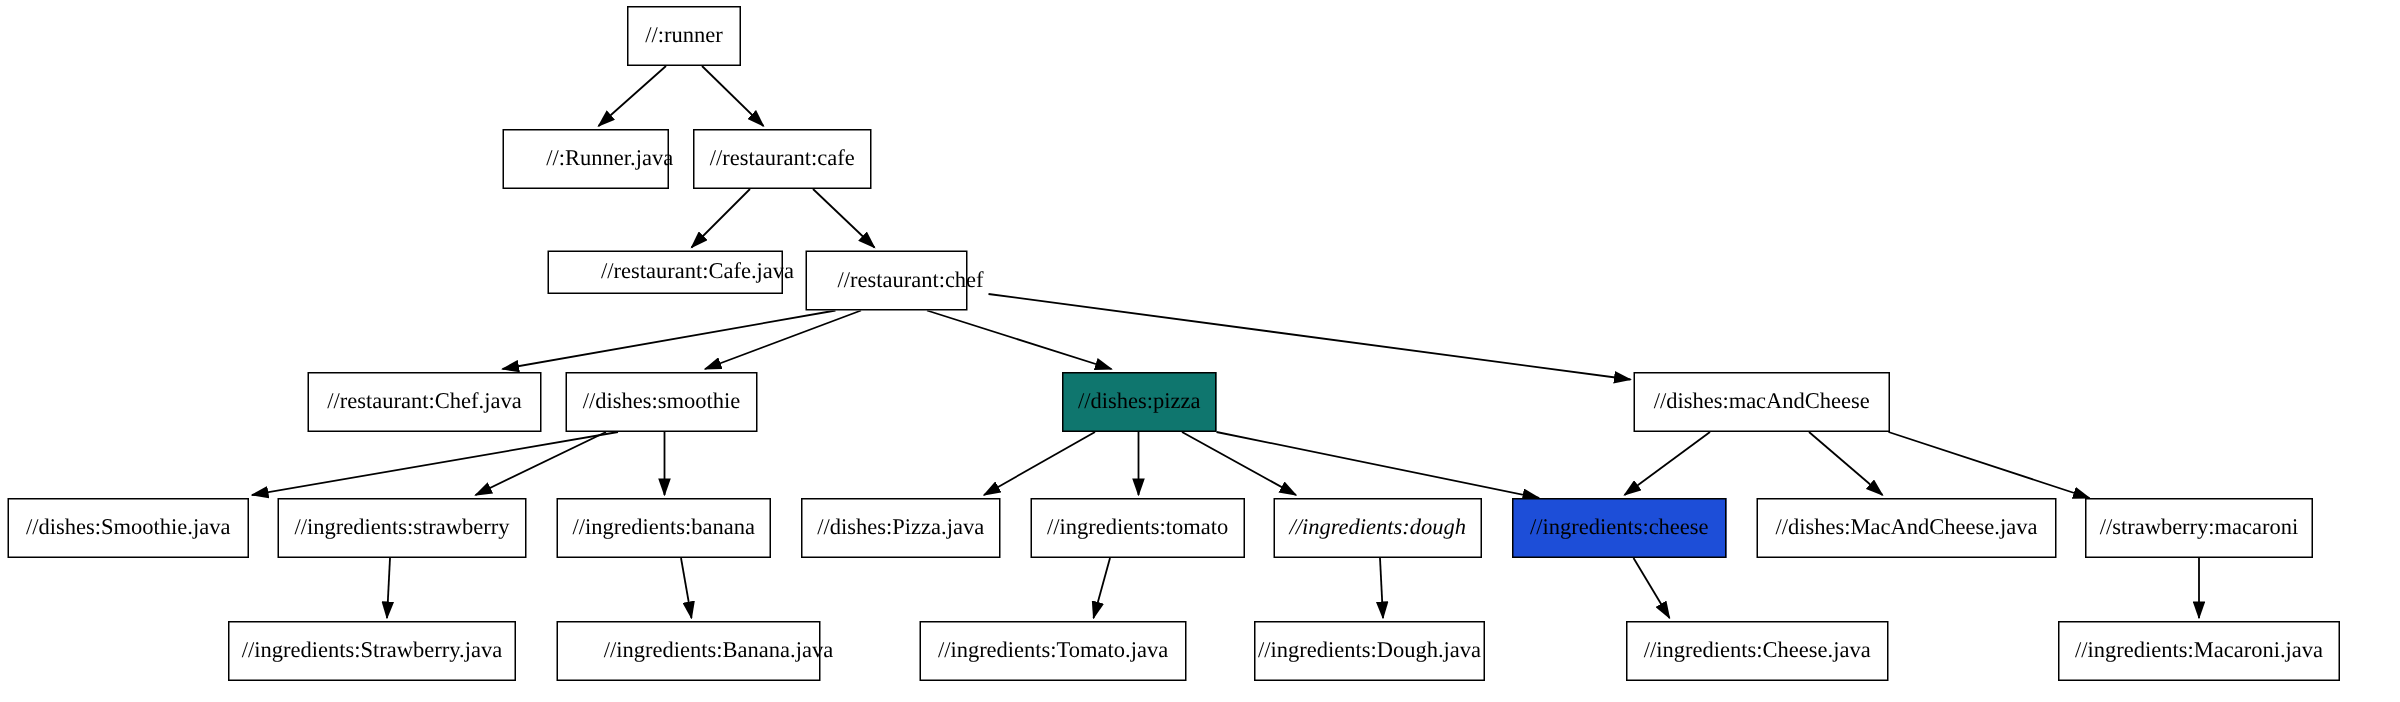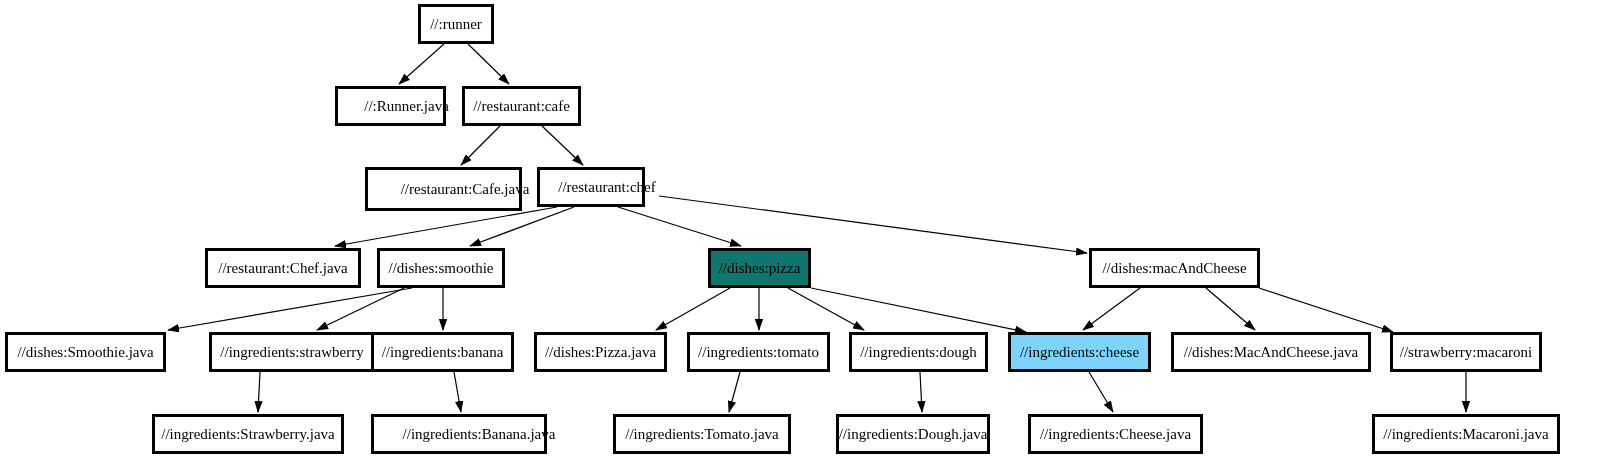--- a/index.html
+++ b/index.html
@@ -19,21 +19,21 @@
     position: absolute;
     left: 0;
     top: 0;
     width: 1600px;
     height: 468px;
     pointer-events: none;
   }
   .node {
     position: absolute;
     box-sizing: border-box;
-    border: 3px solid #c4b5fd;
+    border: 1px solid #c4b5fd;
     background: #ffffff;
     display: flex;
     align-items: center;
     justify-content: center;
     font-size: 15px;
     color: #000000;
     white-space: nowrap;
     line-height: 1;
   }
   .node-label {
@@ -81,77 +81,77 @@
   <div id="nodes-group">
       <div class="node" style="left: 418px; top: 4px; width: 76px; height: 40px; background: rgb(255, 255, 255); border-color: rgb(0, 0, 0);">
         <span class="node-label">//:runner</span>
       </div>
       <div class="node" style="left: 335px; top: 86px; width: 111px; height: 40px; background: rgb(255, 255, 255); border-color: rgb(0, 0, 0); padding-left: 32px;">
         <span class="node-label">//:Runner.java</span>
       </div>
       <div class="node" style="left: 462px; top: 86px; width: 119px; height: 40px; background: rgb(255, 255, 255); border-color: rgb(0, 0, 0);">
         <span class="node-label">//restaurant:cafe</span>
       </div>
-      <div class="node" style="left: 365px; top: 167px; width: 157px; height: 44px; background: rgb(255, 255, 255); border-color: rgb(0, 0, 0); padding-left: 43px;">
+      <div class="node" style="left: 365px; top: 167px; width: 157px; height: 29px; background: rgb(255, 255, 255); border-color: rgb(0, 0, 0); padding-left: 43px;">
         <span class="node-label">//restaurant:Cafe.java</span>
       </div>
       <div class="node" style="left: 537px; top: 167px; width: 108px; height: 40px; background: rgb(255, 255, 255); border-color: rgb(0, 0, 0); padding-left: 32px;">
         <span class="node-label">//restaurant:chef</span>
       </div>
       <div class="node" style="left: 205px; top: 248px; width: 156px; height: 40px; background: rgb(255, 255, 255); border-color: rgb(0, 0, 0);">
         <span class="node-label">//restaurant:Chef.java</span>
       </div>
       <div class="node" style="left: 377px; top: 248px; width: 128px; height: 40px; background: rgb(255, 255, 255); border-color: rgb(0, 0, 0);">
         <span class="node-label">//dishes:smoothie</span>
       </div>
       <div class="node" style="left: 708px; top: 248px; width: 103px; height: 40px; background: #0f766e; border-color: rgb(0, 0, 0);">
         <span class="node-label">//dishes:pizza</span>
       </div>
       <div class="node" style="left: 1089px; top: 248px; width: 171px; height: 40px; background: rgb(255, 255, 255); border-color: rgb(0, 0, 0);">
         <span class="node-label">//dishes:macAndCheese</span>
       </div>
       <div class="node" style="left: 5px; top: 332px; width: 161px; height: 40px; background: rgb(255, 255, 255); border-color: rgb(0, 0, 0);">
         <span class="node-label">//dishes:Smoothie.java</span>
       </div>
-      <div class="node" style="left: 185px; top: 332px; width: 166px; height: 40px; background: rgb(255, 255, 255); border-color: rgb(0, 0, 0); margin-left: 24px;">
+      <div class="node" style="left: 185px; top: 332px; width: 166px; height: 40px; background: rgb(255, 255, 255); border-color: rgb(0, 0, 0);">
         <span class="node-label">//ingredients:strawberry</span>
       </div>
       <div class="node" style="left: 371px; top: 332px; width: 143px; height: 40px; background: rgb(255, 255, 255); border-color: rgb(0, 0, 0);">
         <span class="node-label">//ingredients:banana</span>
       </div>
       <div class="node" style="left: 534px; top: 332px; width: 133px; height: 40px; background: rgb(255, 255, 255); border-color: rgb(0, 0, 0);">
         <span class="node-label">//dishes:Pizza.java</span>
       </div>
       <div class="node" style="left: 687px; top: 332px; width: 143px; height: 40px; background: rgb(255, 255, 255); border-color: rgb(0, 0, 0);">
         <span class="node-label">//ingredients:tomato</span>
       </div>
-      <div class="node" style="left: 849px; top: 332px; width: 139px; height: 40px; background: rgb(255, 255, 255); border-color: rgb(0, 0, 0);">
+      <div class="node" style="left: 849px; top: 332px; width: 139px; height: 40px; background: rgb(255, 255, 255); border-color: rgb(0, 0, 0); font-style: italic;">
         <span class="node-label">//ingredients:dough</span>
       </div>
-      <div class="node" style="left: 1008px; top: 332px; width: 143px; height: 40px; background: #7dd3fc; border-color: rgb(0, 0, 0);">
+      <div class="node" style="left: 1008px; top: 332px; width: 143px; height: 40px; background: #1d4ed8; border-color: rgb(0, 0, 0);">
         <span class="node-label">//ingredients:cheese</span>
       </div>
       <div class="node" style="left: 1171px; top: 332px; width: 200px; height: 40px; background: rgb(255, 255, 255); border-color: rgb(0, 0, 0);">
         <span class="node-label">//dishes:MacAndCheese.java</span>
       </div>
       <div class="node" style="left: 1390px; top: 332px; width: 152px; height: 40px; background: rgb(255, 255, 255); border-color: rgb(0, 0, 0);">
         <span class="node-label">//strawberry:macaroni</span>
       </div>
       <div class="node" style="left: 152px; top: 414px; width: 192px; height: 40px; background: rgb(255, 255, 255); border-color: rgb(0, 0, 0);">
         <span class="node-label">//ingredients:Strawberry.java</span>
       </div>
       <div class="node" style="left: 371px; top: 414px; width: 176px; height: 40px; background: rgb(255, 255, 255); border-color: rgb(0, 0, 0); padding-left: 40px;">
         <span class="node-label">//ingredients:Banana.java</span>
       </div>
       <div class="node" style="left: 613px; top: 414px; width: 178px; height: 40px; background: rgb(255, 255, 255); border-color: rgb(0, 0, 0);">
         <span class="node-label">//ingredients:Tomato.java</span>
       </div>
       <div class="node" style="left: 836px; top: 414px; width: 154px; height: 40px; background: rgb(255, 255, 255); border-color: rgb(0, 0, 0);">
         <span class="node-label">//ingredients:Dough.java</span>
       </div>
-      <div class="node" style="left: 1028px; top: 414px; width: 175px; height: 40px; background: rgb(255, 255, 255); border-color: rgb(0, 0, 0);">
+      <div class="node" style="left: 1084px; top: 414px; width: 175px; height: 40px; background: rgb(255, 255, 255); border-color: rgb(0, 0, 0);">
         <span class="node-label">//ingredients:Cheese.java</span>
       </div>
       <div class="node" style="left: 1372px; top: 414px; width: 188px; height: 40px; background: rgb(255, 255, 255); border-color: rgb(0, 0, 0);">
         <span class="node-label">//ingredients:Macaroni.java</span>
       </div>
     </div>
 </div>
 
 </body></html>

